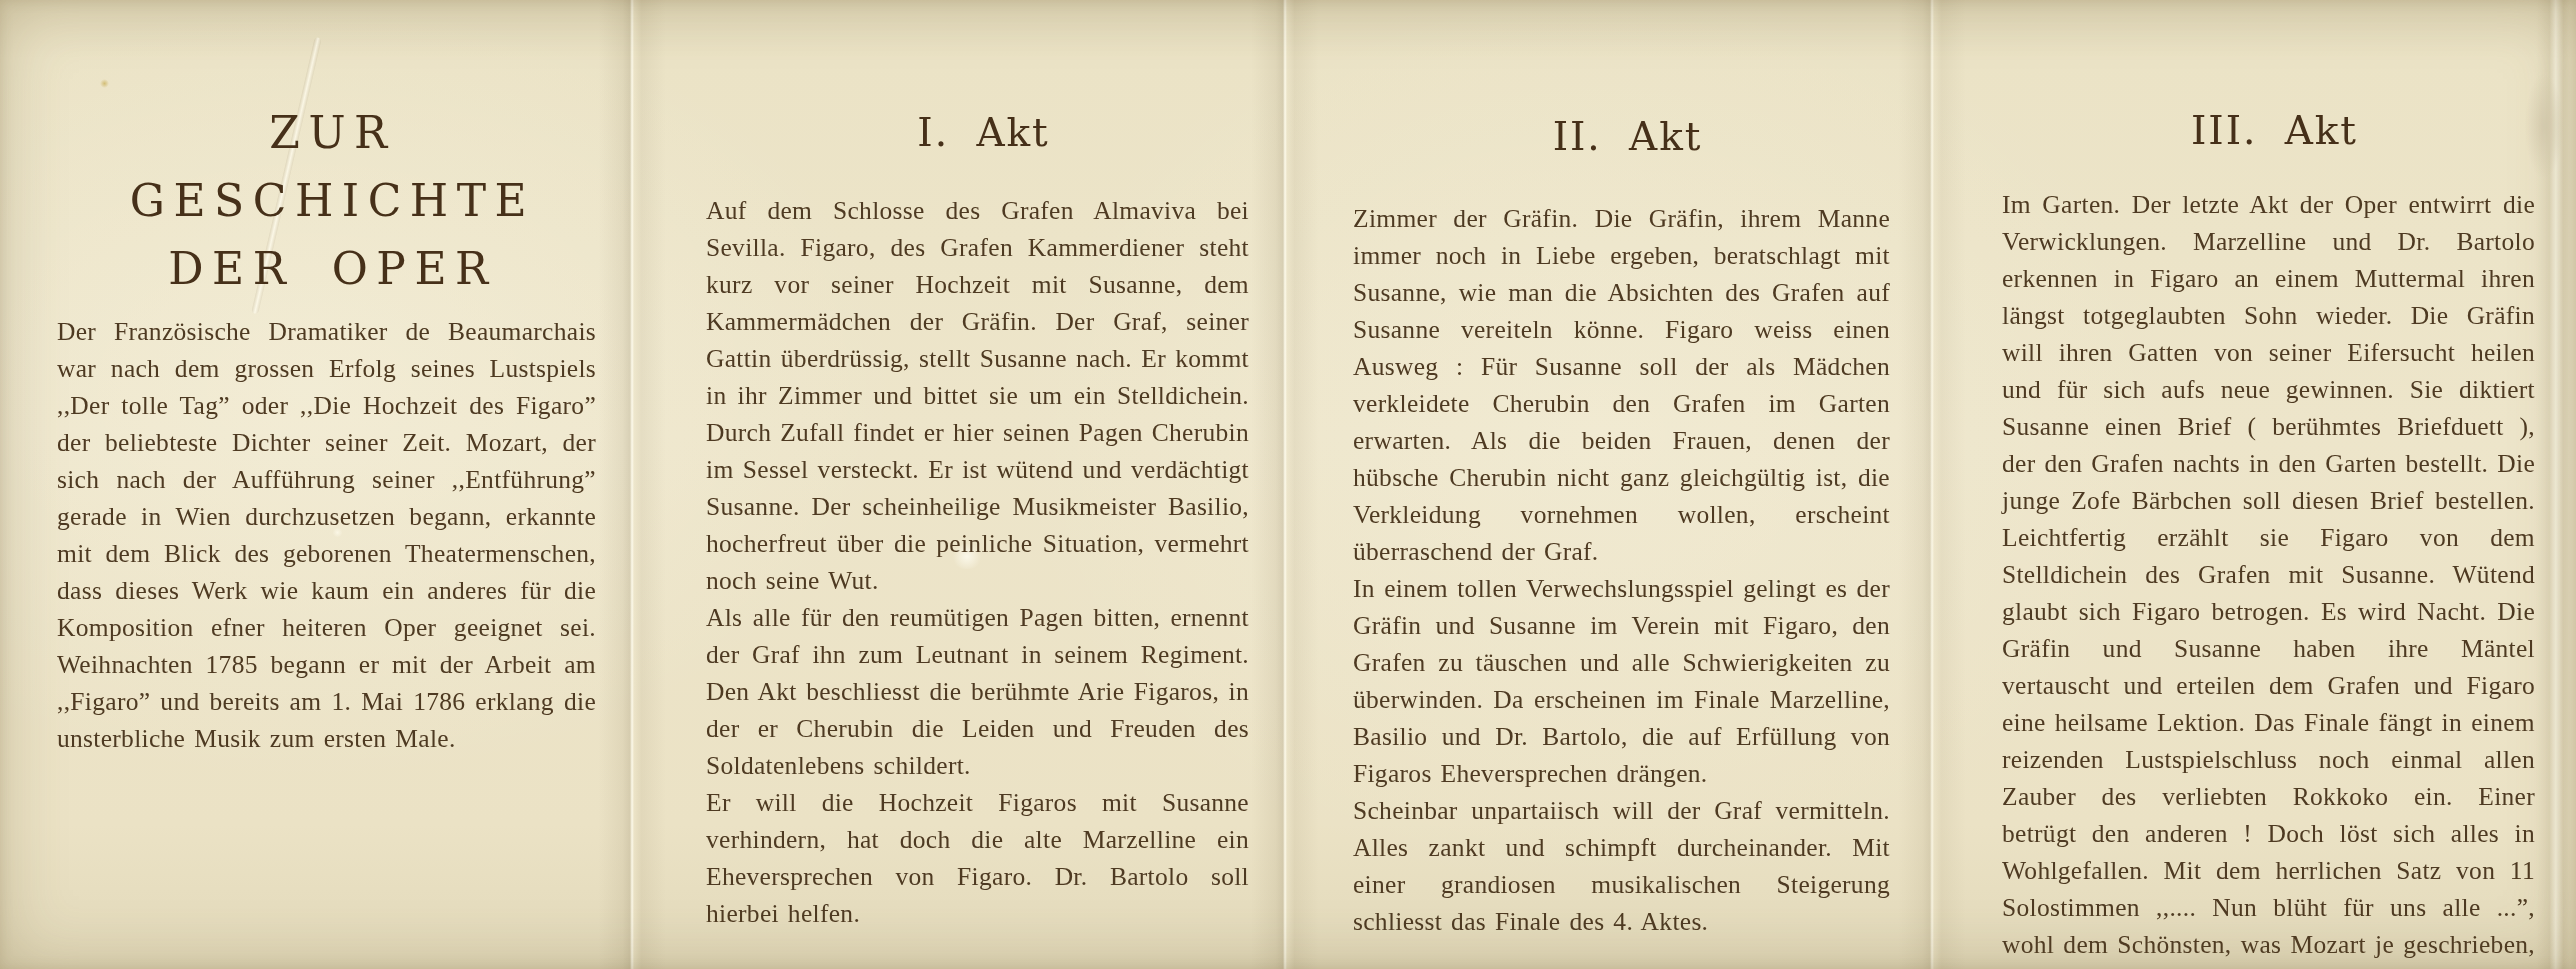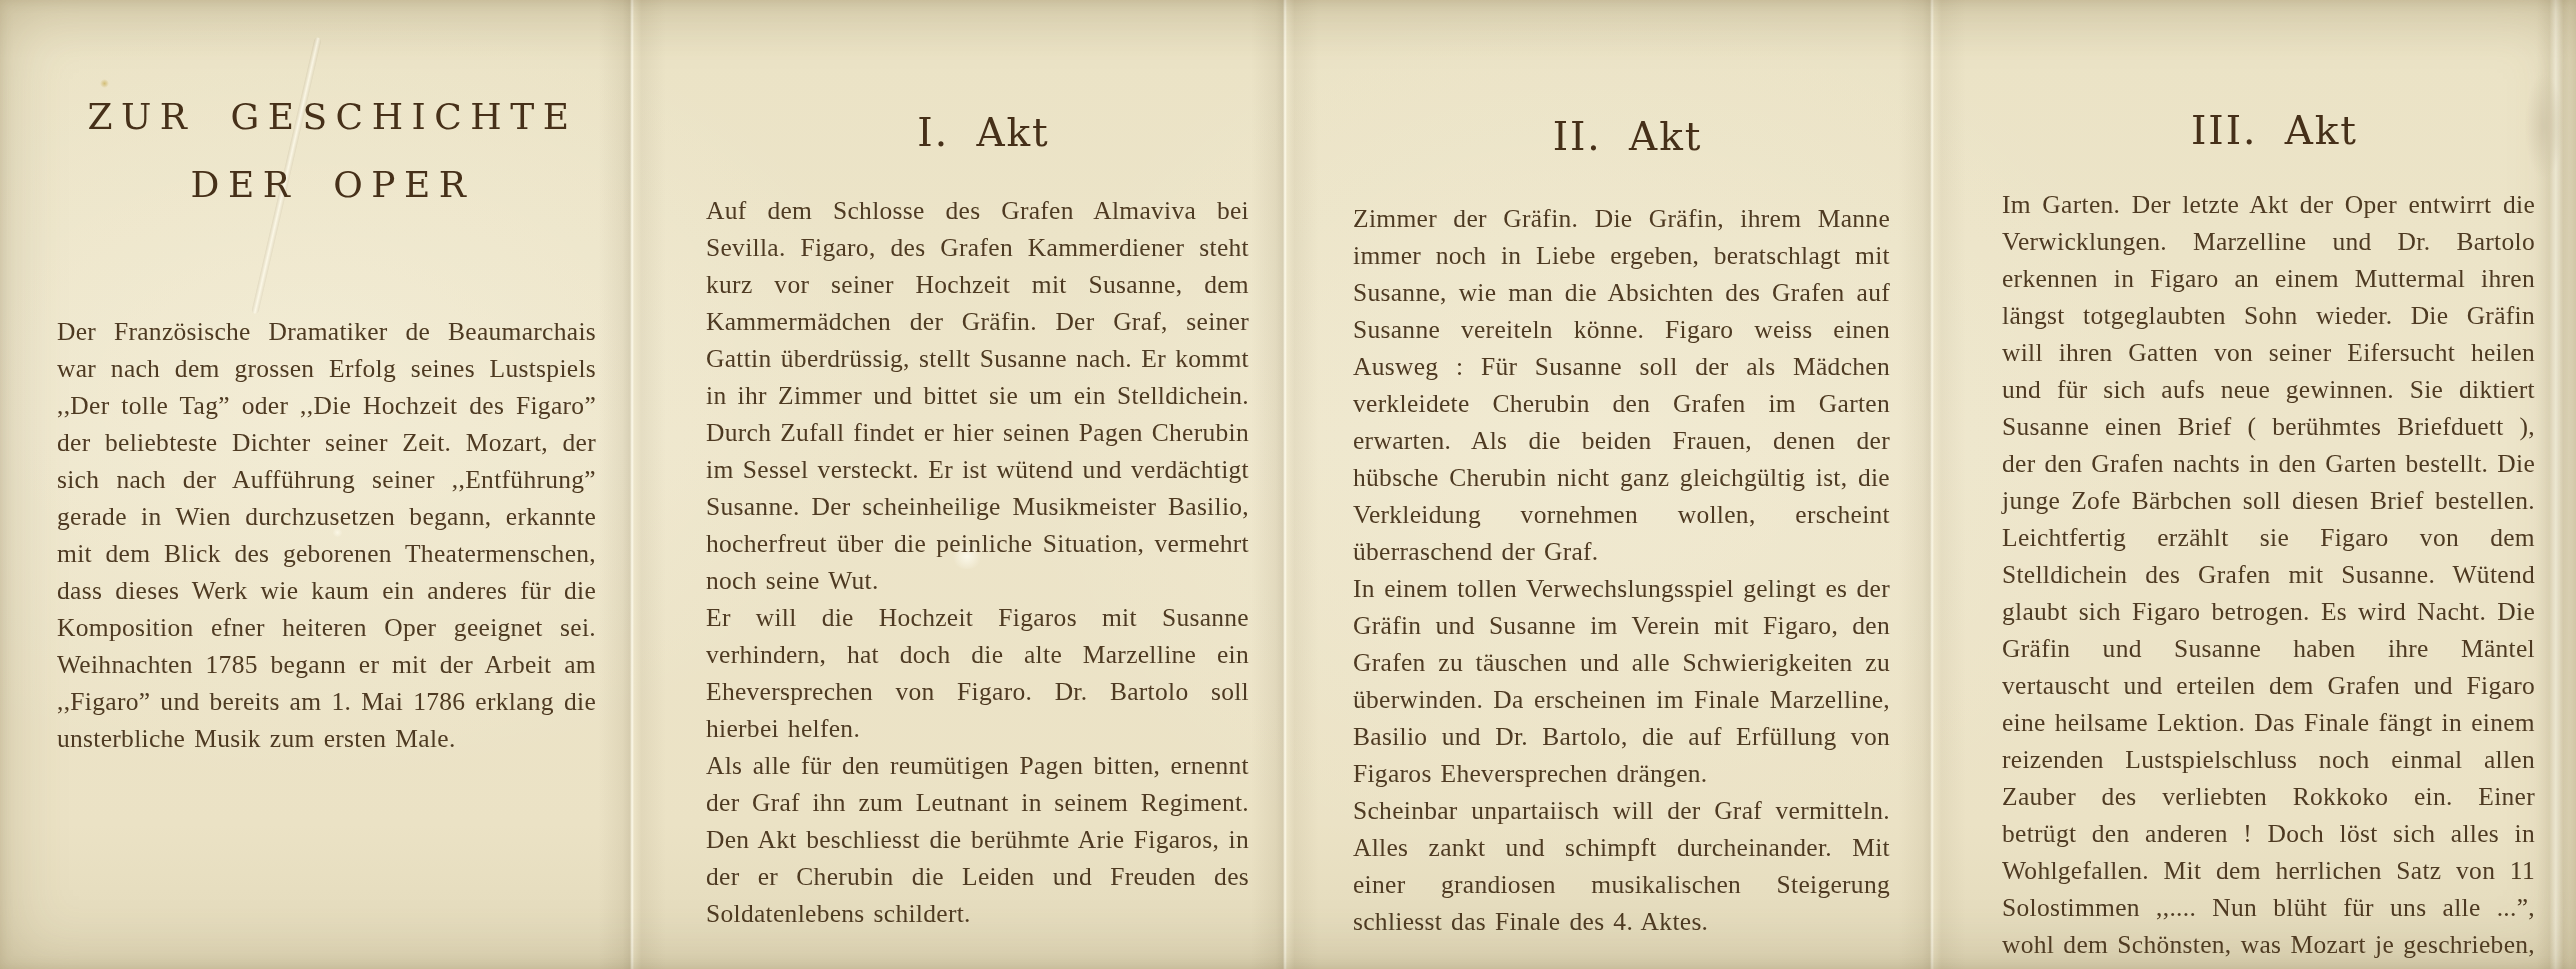--- a/index.html
+++ b/index.html
@@ -85,24 +85,24 @@
     background: radial-gradient(circle, rgba(255,252,238,0.7), rgba(255,252,238,0) 70%);
   }
 
   .panel { position: absolute; }
   .panel-1 { left: 57px;  top: 83px;  width: 551px; }
   .panel-2 { left: 706px; top: 94px; width: 555px; }
   .panel-3 { left: 1353px; top: 98px; width: 549px; }
   .panel-4 { left: 2002px; top: 92px; width: 545px; }
 
   .main-title {
-    margin: 0;
+    margin: 16px;
     text-align: center;
     font-family: "DejaVu Serif", "Liberation Serif", serif;
-    font-size: 36px;
+    font-size: 44px;
     font-weight: 500;
     letter-spacing: 8.5px;
     word-spacing: 15px;
     line-height: 68px;
     color: #463019;
   }
   .act-heading {
     margin: 16px;
     text-align: center;
     font-family: "DejaVu Serif", "Liberation Serif", serif;
@@ -159,22 +159,22 @@
     </h1>
     <div class="body-text">
       <p>Der Französische Dramatiker de Beaumarchais war nach dem grossen Erfolg seines Lustspiels ,,Der tolle Tag” oder ,,Die Hochzeit des Figaro” der beliebteste Dichter seiner Zeit. Mozart, der sich nach der Aufführung seiner ,,Entführung” gerade in Wien durchzusetzen begann, erkannte mit dem Blick des geborenen Theatermenschen, dass dieses Werk wie kaum ein anderes für die Komposition efner heiteren Oper geeignet sei. Weihnachten 1785 begann er mit der Arbeit am ,,Figaro” und bereits am 1. Mai 1786 erklang die unsterbliche Musik zum ersten Male.</p>
     </div>
   </section>
 
   <section class="panel panel-2">
     <h2 class="act-heading">I. Akt</h2>
     <div class="body-text">
       <p>Auf dem Schlosse des Grafen Almaviva bei Sevilla. Figaro, des Grafen Kammerdiener steht kurz vor seiner Hochzeit mit Susanne, dem Kammermädchen der Gräfin. Der Graf, seiner Gattin überdrüssig, stellt Susanne nach. Er kommt in ihr Zimmer und bittet sie um ein Stelldichein. Durch Zufall findet er hier seinen Pagen Cherubin im Sessel versteckt. Er ist wütend und verdächtigt Susanne. Der scheinheilige Musikmeister Basilio, hocherfreut über die peinliche Situation, vermehrt noch seine Wut.</p>
+      <p>Als alle für den reumütigen Pagen bitten, ernennt der Graf ihn zum Leutnant in seinem Regiment. Den Akt beschliesst die berühmte Arie Figaros, in der er Cherubin die Leiden und Freuden des Soldatenlebens schildert.</p>
       <p>Er will die Hochzeit Figaros mit Susanne verhindern, hat doch die alte Marzelline ein Eheversprechen von Figaro. Dr. Bartolo soll hierbei helfen.</p>
-      <p>Als alle für den reumütigen Pagen bitten, ernennt der Graf ihn zum Leutnant in seinem Regiment. Den Akt beschliesst die berühmte Arie Figaros, in der er Cherubin die Leiden und Freuden des Soldatenlebens schildert.</p>
     </div>
   </section>
 
   <section class="panel panel-3">
     <h2 class="act-heading">II. Akt</h2>
     <div class="body-text">
       <p>Zimmer der Gräfin. Die Gräfin, ihrem Manne immer noch in Liebe ergeben, beratschlagt mit Susanne, wie man die Absichten des Grafen auf Susanne vereiteln könne. Figaro weiss einen Ausweg : Für Susanne soll der als Mädchen verkleidete Cherubin den Grafen im Garten erwarten. Als die beiden Frauen, denen der hübsche Cherubin nicht ganz gleichgültig ist, die Verkleidung vornehmen wollen, erscheint überraschend der Graf.</p>
       <p>In einem tollen Verwechslungsspiel gelingt es der Gräfin und Susanne im Verein mit Figaro, den Grafen zu täuschen und alle Schwierigkeiten zu überwinden. Da erscheinen im Finale Marzelline, Basilio und Dr. Bartolo, die auf Erfüllung von Figaros Eheversprechen drängen.</p>
       <p>Scheinbar unpartaiisch will der Graf vermitteln. Alles zankt und schimpft durcheinander. Mit einer grandiosen musikalischen Steigerung schliesst das Finale des 4. Aktes.</p>
     </div>

